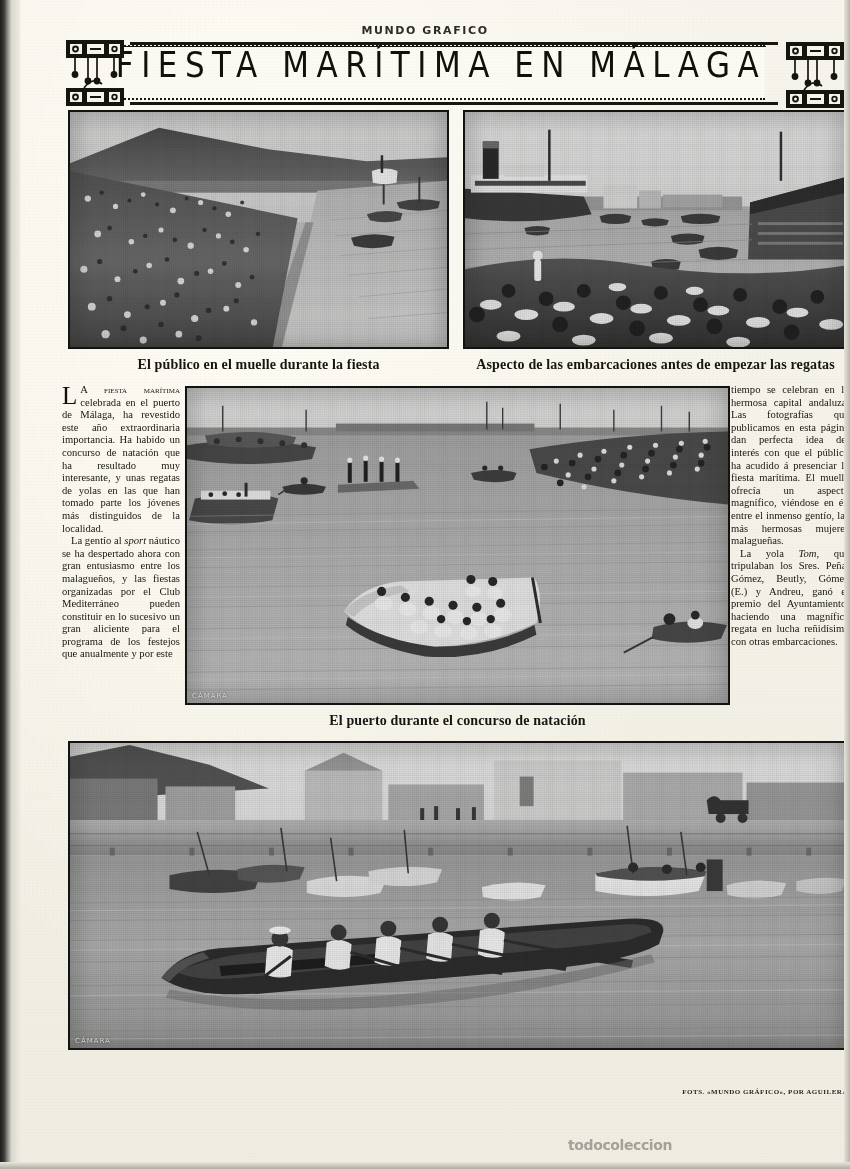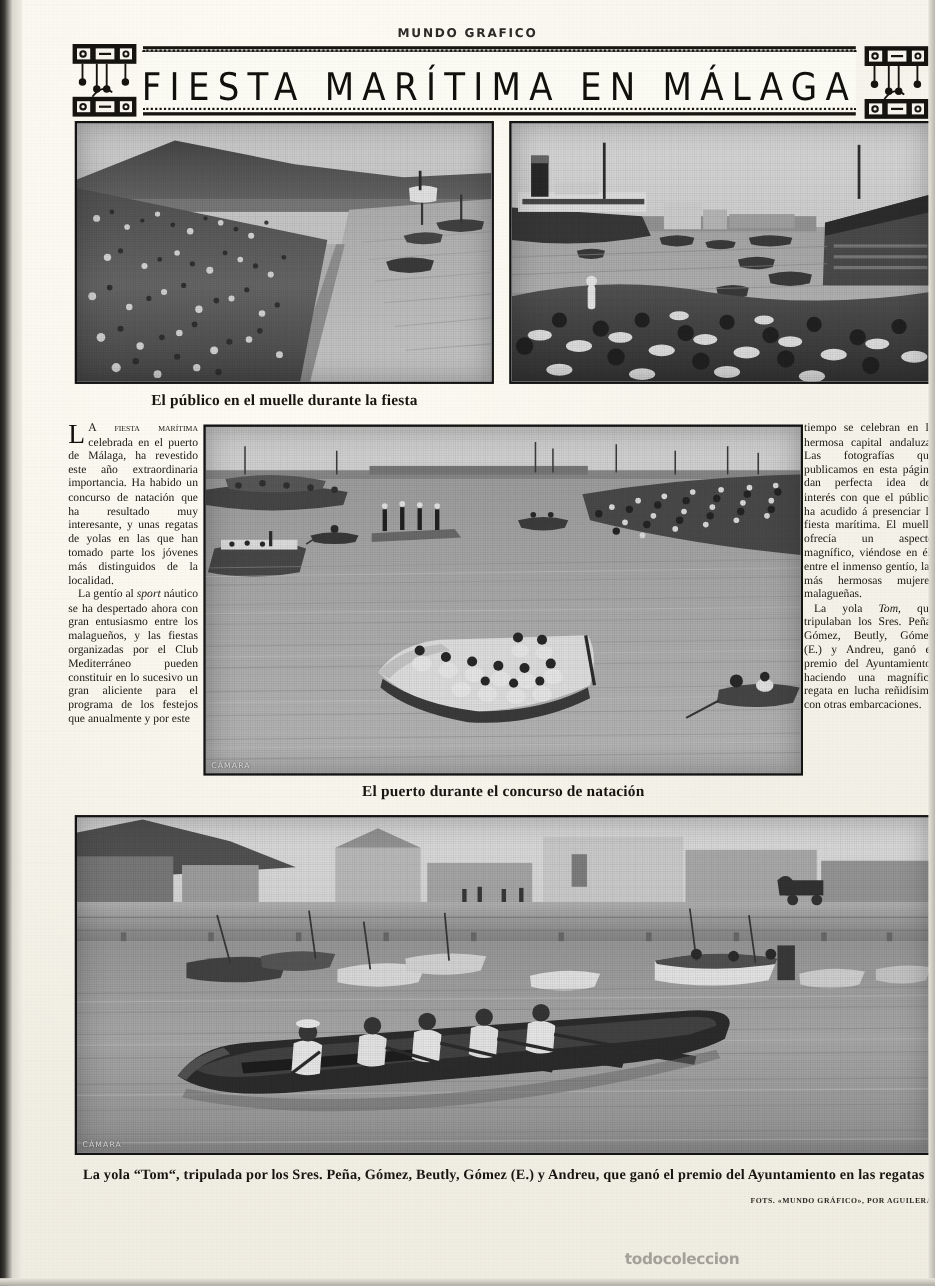--- a/index.html
+++ b/index.html
@@ -48,25 +48,25 @@
     font-family:"DejaVu Sans", sans-serif;
     font-size:11px;letter-spacing:1.6px;color:#2c2a26;
     font-weight:700;
   }
   
   .title-wrap{position:absolute;left:62px;top:36px;width:790px;height:78px;}
   .title-rule-top{
     position:absolute;left:68px;top:6px;width:648px;height:3px;background:#17150f;
   }
   .title-box{
-    position:absolute;left:68px;top:9px;width:648px;height:55px;
+    position:absolute;left:55px;top:9px;width:648px;height:55px;
     background:#fbfaf3;
     border-top:2px dotted #16140f;
     border-bottom:2px dotted #16140f;
-    display:flex;align-items:flex-end;justify-content:center;
+    display:flex;align-items:flex-start;justify-content:center;
     box-sizing:border-box;
   }
   .title-box::before{
     content:"";position:absolute;left:-1px;right:-1px;top:-1px;height:1px;background:#15130e;
   }
   .title-text{
     font-family:"DejaVu Sans", sans-serif;
     font-size:31px;font-weight:400;letter-spacing:7.5px;
     color:#100f0b;white-space:nowrap;
     transform:scaleY(1.12);
@@ -828,22 +828,22 @@
 
           <path d="M100 250 Q200 268 360 252 Q480 240 584 214 L588 222 Q480 252 360 264 Q200 280 96 258 Z" fill="#6d6b65" opacity=".5"></path>
         </g>
       </svg>
       <div class="halftone"></div>
         <div class="vign"></div>
       <div class="wm">CÁMARA</div>
     </div>
 
     <div class="cap" id="cap-topleft">El público en el muelle durante la fiesta</div>
+    <div class="cap" id="cap-topright">Aspecto de las embarcaciones antes de empezar las regatas</div>
     <div class="cap" id="cap-mid">El puerto durante el concurso de natación</div>
-    <div class="cap" id="cap-bottom">La yola “Tom“, tripulada por los Sres. Peña, Gómez, Beutly, Gómez (E.) y Andreu, que ganó el premio del Ayuntamiento en las regatas</div>
     <div class="credit">FOTS. «MUNDO GRÁFICO», POR AGUILERA</div>
 
     <div class="col" id="col-left">
       <p><span class="dropcap">L</span><span class="smallcaps">A fiesta marítima</span><span> celebrada en el puerto de Málaga, ha revestido este año extraordinaria importancia. Ha habido un concurso de natación que ha resultado muy interesante, y unas regatas de yolas en las que han tomado parte los jóvenes más distinguidos de la localidad.</span></p>
       <p class="indent"><span>La gentío al </span><em>sport</em><span> náutico se ha despertado ahora con gran entusiasmo entre los malagueños, y las fiestas organizadas por el Club Mediterráneo pueden constituir en lo sucesivo un gran aliciente para el programa de los festejos que anualmente y por este</span></p>
     </div>
 
     <div class="col" id="col-right">
       <p><span>tiempo se celebran en la hermosa capital andaluza. Las fotografías que publicamos en esta página dan perfecta idea del interés con que el público ha acudido á presenciar la fiesta marítima. El muelle ofrecía un aspecto magnífico, viéndose en él, entre el inmenso gentío, las más hermosas mujeres malagueñas.</span></p>
       <p class="indent"><span>La yola </span><em>Tom</em><span>, que tripulaban los Sres. Peña, Gómez, Beutly, Gómez (E.) y Andreu, ganó el premio del Ayuntamiento, haciendo una magnífica regata en lucha reñidísima con otras embarcaciones.</span></p>

